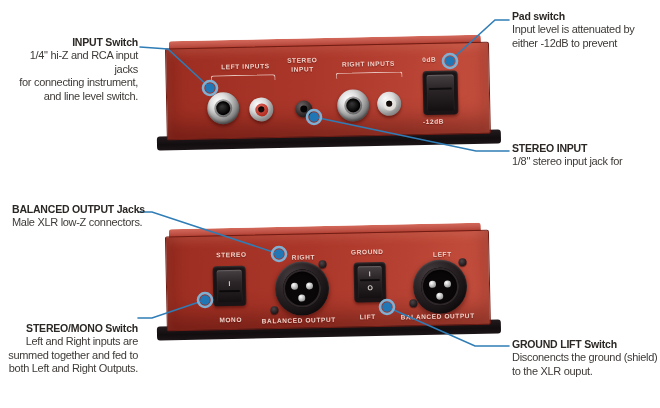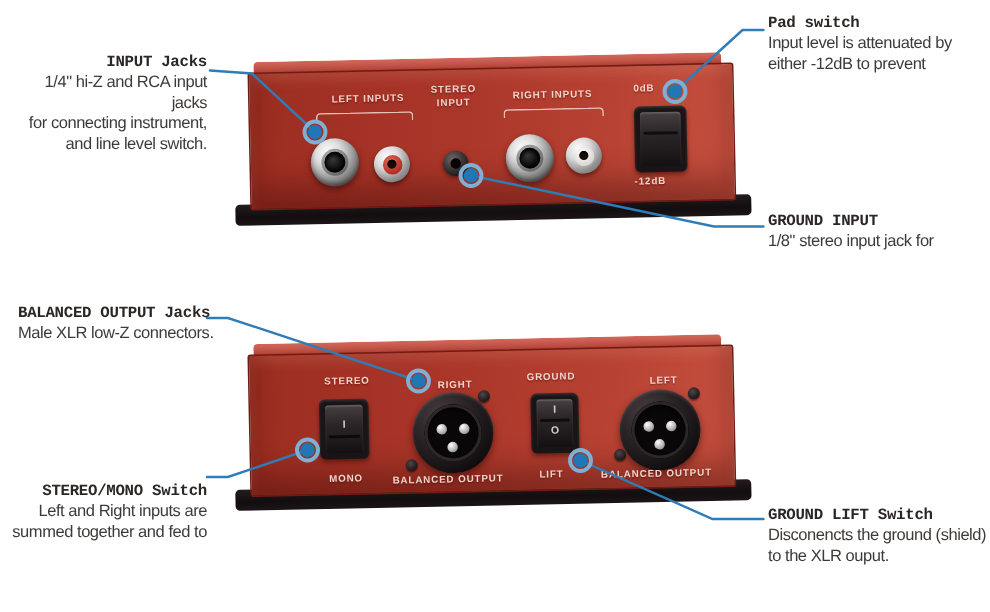--- a/index.html
+++ b/index.html
@@ -3,21 +3,21 @@
 <meta charset="utf-8">
 <style>
   html,body{margin:0;padding:0;background:#fff;}
   .stage{
     position:relative;width:660px;height:408px;overflow:hidden;background:#ffffff;
     font-family:"Liberation Sans","DejaVu Sans",sans-serif;
   }
   
   .callout{position:absolute;}
   .callout.right-align{text-align:right;}
-  .c-title{font-size:10.5px;font-weight:bold;color:#2b2724;letter-spacing:-.2px;line-height:13px;font-family:Liberation Mono, monospace;}
+  .c-title{font-size:10.5px;font-weight:bold;color:#2b2724;letter-spacing:-.2px;line-height:13px;}
   .c-line{font-size:11px;color:#3e3a37;letter-spacing:-.3px;line-height:13.5px;white-space:nowrap;}
   .callout.right-align .c-line{white-space:normal;}
   
   .panel{position:absolute;transform:rotate(-1.2deg);}
   .lip{position:absolute;background:linear-gradient(180deg,#d3695a 0%,#c2554a 45%,#a93527 100%);
        border-radius:3px 3px 0 0;border-bottom:1px solid #5a120c;}
   .face{position:absolute;
        background:linear-gradient(95deg,#9c2d21 0%,#ab372a 45%,#b84334 75%,#c6503f 100%);
        border:1px solid #701c14;border-radius:2px;
        box-shadow:inset 0 -14px 20px rgba(55,8,4,.38), inset 0 5px 8px rgba(255,170,150,.18);}
@@ -188,46 +188,47 @@
           <circle cx="205" cy="300" r="4.8" fill="#2176b5"></circle>
         </g>
       <g>
           <circle cx="387" cy="307" r="7" fill="none" stroke="#7fb0d4" stroke-width="2.6"></circle>
           <circle cx="387" cy="307" r="4.8" fill="#2176b5"></circle>
         </g>
     </g>
   </svg>
 
   <div class="callout right-align" style="left:6px;top:36px;width:132px;">
-    <div class="c-title">INPUT Jacks</div>
+    <div class="c-title">INPUT Switch</div>
     <div class="c-line">1/4" hi-Z and RCA input jacks</div>
     <div class="c-line">for connecting instrument,</div>
     <div class="c-line">and line level switch.</div>
   </div>
 
   <div class="callout" style="left:512px;top:10px;width:146px;">
     <div class="c-title">Pad switch</div>
     <div class="c-line">Input level is attenuated by</div>
     <div class="c-line">either -12dB to prevent</div>
   </div>
 
   <div class="callout" style="left:512px;top:142px;width:146px;">
-    <div class="c-title">GROUND INPUT</div>
+    <div class="c-title">STEREO INPUT</div>
     <div class="c-line">1/8" stereo input jack for</div>
   </div>
 
   <div class="callout" style="left:12px;top:203px;width:150px;">
     <div class="c-title">BALANCED OUTPUT Jacks</div>
     <div class="c-line">Male XLR low-Z connectors.</div>
   </div>
 
   <div class="callout right-align" style="left:4px;top:322px;width:134px;">
     <div class="c-title">STEREO/MONO Switch</div>
     <div class="c-line">Left and Right inputs are</div>
     <div class="c-line">summed together and fed to</div>
+    <div class="c-line">both Left and Right Outputs.</div>
   </div>
 
   <div class="callout" style="left:512px;top:338px;width:148px;">
     <div class="c-title">GROUND LIFT Switch</div>
     <div class="c-line">Disconencts the ground (shield)</div>
     <div class="c-line">to the XLR ouput.</div>
   </div>
 
 </div>
 

